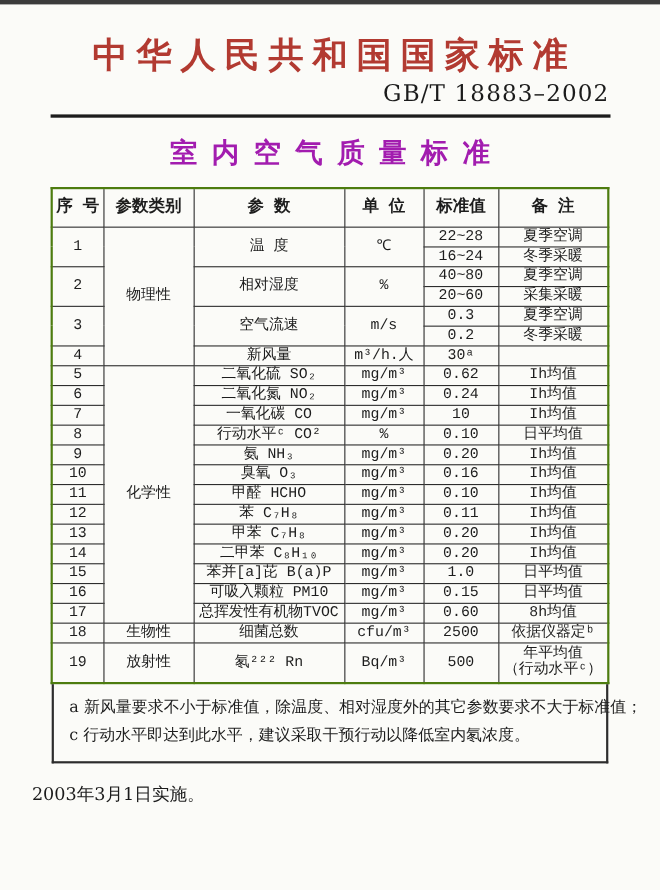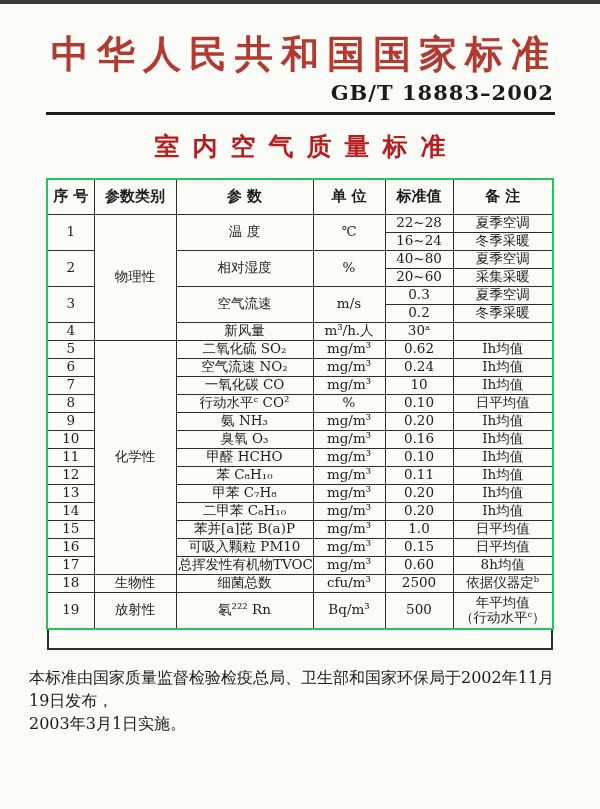--- a/index.html
+++ b/index.html
@@ -6,40 +6,41 @@
   body {
     width: 600px; height: 809px;
     background: #fbfbf8;
     font-family: "DejaVu Serif", "Liberation Serif", serif;
     color: #1d1d1d;
     overflow: hidden;
   }
   .top-edge { height: 4px; background: #3b3b3b; width: 600px; }
   .main-title {
     margin-top: 28px; text-align: center;
-    font-size: 38px; font-weight: bold;
+    font-size: 32px; font-weight: bold;
     letter-spacing: 8px; text-indent: 8px;
     color: #b23a31; line-height: 1.15;
   }
   .std-code {
     text-align: right; margin: 4px 46px 0 0;
-    font-size: 21px; font-weight: bold; letter-spacing: 1px;
+    font-size: 21px; font-weight: normal; letter-spacing: 1px;
     color: #1b1b1b;
   }
   .rule { height: 3px; background: #1c1c1c; margin: 7px 45px 0 46px; }
   .subtitle {
     margin-top: 15px; text-align: center;
     font-size: 25px; font-weight: bold;
     letter-spacing: 13px; text-indent: 13px;
-    color: #b91c1c;
+    color: #a21caf;
   }
   .doc-table {
     border-collapse: collapse; table-layout: fixed;
     width: 506px; margin: 15px auto 0 auto;
-    border: 2px solid #22c55e;
+    border: 2px solid #4d7c0f;
+    font-family: Liberation Mono, monospace;
   }
   .doc-table th, .doc-table td {
     border: 1px solid #2d2d2d;
     text-align: center; vertical-align: middle;
     padding: 0 2px; overflow: hidden; white-space: nowrap;
     font-size: 13.5px; height: 17px; line-height: 1.15;
   }
   .doc-table th { height: 34px; font-size: 15px; font-weight: bold; }
   .doc-table td.multiline { white-space: pre-line; padding: 2px; }
   .footnote-box {
@@ -132,21 +133,21 @@
       <tr>
         <td>5</td>
         <td rowspan="13">化学性</td>
         <td>二氧化硫 SO₂</td>
         <td>mg/m³</td>
         <td>0.62</td>
         <td>Ih均值</td>
       </tr>
       <tr>
         <td>6</td>
-        <td>空气流速 NO₂</td>
+        <td>二氧化氮 NO₂</td>
         <td>mg/m³</td>
         <td>0.24</td>
         <td>Ih均值</td>
       </tr>
       <tr>
         <td>7</td>
         <td>一氧化碳 CO</td>
         <td>mg/m³</td>
         <td>10</td>
         <td>Ih均值</td>
@@ -174,21 +175,21 @@
       </tr>
       <tr>
         <td>11</td>
         <td>甲醛 HCHO</td>
         <td>mg/m³</td>
         <td>0.10</td>
         <td>Ih均值</td>
       </tr>
       <tr>
         <td>12</td>
-        <td>苯 C₈H₁₀</td>
+        <td>苯 C₇H₈</td>
         <td>mg/m³</td>
         <td>0.11</td>
         <td>Ih均值</td>
       </tr>
       <tr>
         <td>13</td>
         <td>甲苯 C₇H₈</td>
         <td>mg/m³</td>
         <td>0.20</td>
         <td>Ih均值</td>
@@ -235,18 +236,19 @@
         <td>氡²²² Rn</td>
         <td>Bq/m³</td>
         <td>500</td>
         <td class="multiline">年平均值
 （行动水平ᶜ）</td>
       </tr>
     </tbody>
 </table>
 
 <div class="footnote-box">
+  <div class="footnote-line">a 新风量要求不小于标准值，除温度、相对湿度外的其它参数要求不大于标准值；</div>
+  <div class="footnote-line">c 行动水平即达到此水平，建议采取干预行动以降低室内氡浓度。</div>
 </div>
 
 <div class="footer-text">
-  <div>本标准由国家质量监督检验检疫总局、卫生部和国家环保局于2002年11月19日发布，</div>
   <div>2003年3月1日实施。</div>
 </div>
 
 </body></html>

